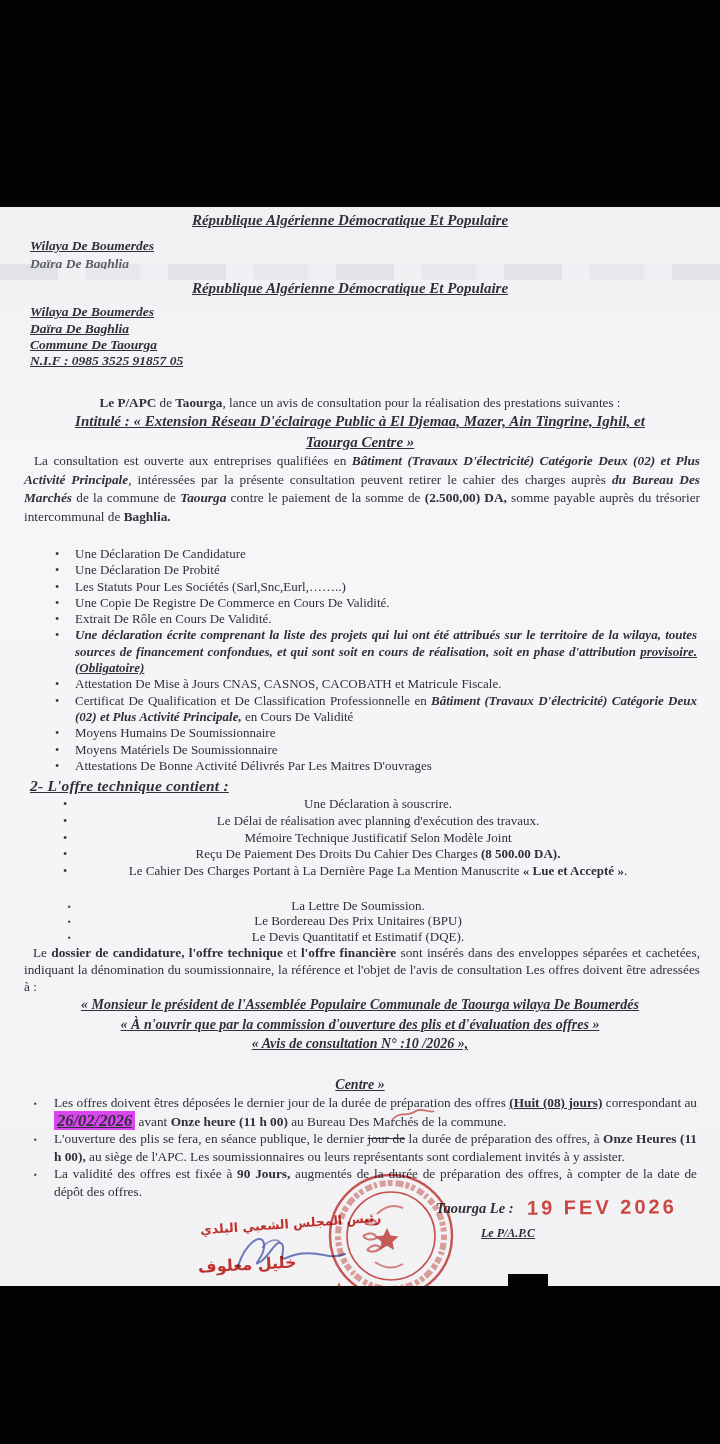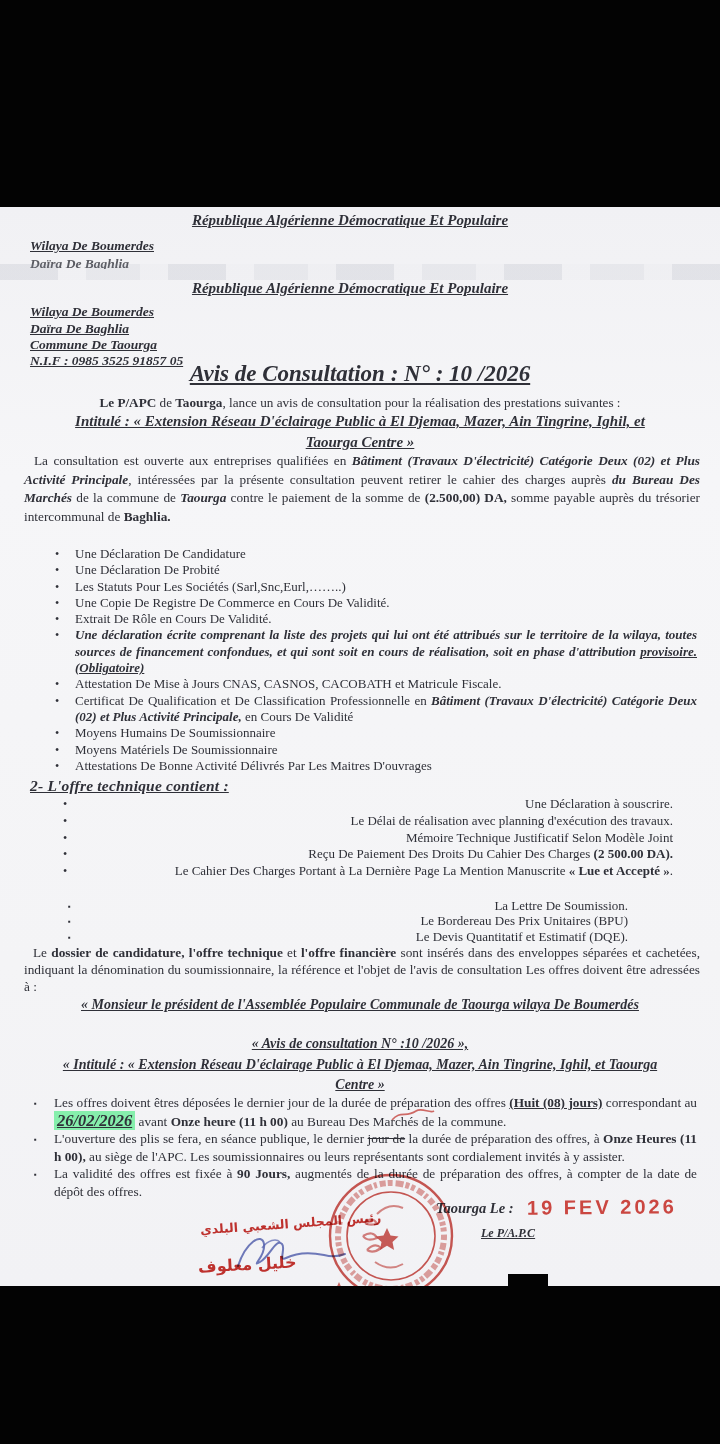--- a/index.html
+++ b/index.html
@@ -8,29 +8,29 @@
   .paper{position:absolute;left:0;top:207px;width:720px;height:1079px;
          background:linear-gradient(180deg,#f1f1f4 0%,#f6f6f8 25%,#f4f4f6 70%,#f2f2f5 100%);}
   .abs{position:absolute;}
   .bi{font-weight:700;font-style:italic;}
   .ul{text-decoration:underline;}
   .center{width:720px;text-align:center;}
   .fb{font-weight:700;}
   .fi{font-style:italic;}
   .fu{text-decoration:underline;}
   .fx{text-decoration:line-through;}
-  .fh{background:#86efac;padding:0 3px;}
+  .fh{background:#d946ef;padding:0 3px;}
   .fL{font-size:16.5px;}
   .hdr-org{font-size:13.5px;line-height:16.5px;}
   .heading{font-size:15.5px;font-weight:700;font-style:italic;text-decoration:underline;letter-spacing:.2px;}
   ul.doclist{list-style:none;margin:0;padding:0;}
   ul.doclist li{display:flex;align-items:flex-start;}
   ul.doclist .marker{flex:none;width:20px;}
   ul.doclist .li-text{flex:1;text-align:justify;}
-  ul.plain li .li-text{text-align:right;}
+  ul.plain li .li-text{text-align:center;}
   .dotm{font-size:12px;}
   .sqm{font-size:8px;transform:translateY(1px);}
   .seam{background:repeating-linear-gradient(90deg,rgba(140,146,162,.16) 0 58px,rgba(140,146,162,.02) 58px 86px,rgba(140,146,162,.11) 86px 140px,rgba(140,146,162,.03) 140px 168px);}
   .arabic{font-family:"DejaVu Sans",sans-serif;font-weight:700;color:#c8332f;direction:rtl;}
   .stamp-date{font-family:"Liberation Sans","DejaVu Sans",sans-serif;font-weight:700;color:#d23a33;
               font-size:20px;letter-spacing:3px;transform:rotate(-.5deg);opacity:.92;}
   .blend{mix-blend-mode:multiply;}
   .band{background:#030303;}
 </style>
 </head>
@@ -46,21 +46,20 @@
     <span class="bi hdr-org">Daïra De Baghlia</span>
   </div>
   <div class="abs seam" style="top:264px;left:0;width:720px;height:16px;"></div>
 
   <div class="abs center bi ul" style="top:280px;left:-10px;font-size:15px;">République Algérienne Démocratique Et Populaire</div>
   <div class="abs bi ul hdr-org" style="top:304px;left:30px;">Wilaya De Boumerdes</div>
   <div class="abs bi ul hdr-org" style="top:321px;left:30px;">Daïra De Baghlia</div>
   <div class="abs bi ul hdr-org" style="top:337px;left:30px;">Commune De Taourga</div>
   <div class="abs bi ul hdr-org" style="top:353px;left:30px;">N.I.F : 0985 3525 91857 05</div>
 
-  <div class="abs center bi ul" style="top:361px;left:0;font-size:23px;">Avis de Consultation : N° : 10 /2026</div>
 
   <div class="abs center" style="top:395px;left:0;font-size:13.2px;"><span class="fb">Le P/APC</span><span> de </span><span class="fb">Taourga</span><span>, lance un avis de consultation pour la réalisation des prestations suivantes :</span></div>
 
   <div class="abs center bi ul" style="top:434px;left:0;font-size:15px;">Taourga Centre »</div>
   <div class="abs center bi ul" style="top:413px;left:0;font-size:15px;">Intitulé : « Extension Réseau D'éclairage Public à El Djemaa, Mazer, Ain Tingrine, Ighil, et</div>
 
   <div class="abs" style="top:452px;left:24px;width:676px;font-size:13.3px;line-height:18.6px;text-align:justify;text-indent:10px;"><span>La consultation est ouverte aux entreprises qualifiées en </span><span class="fb fi">Bâtiment (Travaux D'électricité) Catégorie Deux (02) et Plus Activité Principale</span><span>, intéressées par la présente consultation peuvent retirer le cahier des charges auprès </span><span class="fb fi">du Bureau Des Marchés</span><span> de la commune de </span><span class="fb fi">Taourga</span><span> contre le paiement de la somme de </span><span class="fb">(2.500,00) DA,</span><span> somme payable auprès du trésorier intercommunal de </span><span class="fb">Baghlia.</span></div>
 
   <ul class="abs doclist" style="top:546px;left:55px;width:642px;font-size:13px;line-height:16.3px;">
       <li>
@@ -118,21 +117,21 @@
       <li>
         <span class="marker dotm">•</span>
         <span class="li-text"><span>Le Délai de réalisation avec planning d'exécution des travaux.</span></span>
       </li>
       <li>
         <span class="marker dotm">•</span>
         <span class="li-text"><span>Mémoire Technique Justificatif Selon Modèle Joint</span></span>
       </li>
       <li>
         <span class="marker dotm">•</span>
-        <span class="li-text"><span>Reçu De Paiement Des Droits Du Cahier Des Charges </span><span class="fb">(2 500.00 DA).</span></span>
+        <span class="li-text"><span>Reçu De Paiement Des Droits Du Cahier Des Charges </span><span class="fb">(8 500.00 DA).</span></span>
       </li>
       <li>
         <span class="marker dotm">•</span>
         <span class="li-text"><span>Le Cahier Des Charges Portant à La Dernière Page La Mention Manuscrite </span><span class="fb">« Lue et Accepté »</span><span>.</span></span>
       </li>
     </ul>
 
   <ul class="abs doclist plain" style="top:898px;left:68px;width:560px;font-size:13px;line-height:15.3px;">
       <li>
         <span class="marker sqm">▪</span>
@@ -144,22 +143,22 @@
       </li>
       <li>
         <span class="marker sqm">▪</span>
         <span class="li-text"><span>Le Devis Quantitatif et Estimatif (DQE).</span></span>
       </li>
     </ul>
 
   <div class="abs" style="top:944px;left:24px;width:676px;font-size:13.3px;line-height:17.2px;text-align:justify;text-indent:9px;"><span>Le </span><span class="fb">dossier de candidature,</span><span> </span><span class="fb">l'offre technique</span><span> et </span><span class="fb">l'offre financière</span><span> sont insérés dans des enveloppes séparées et cachetées, indiquant la dénomination du soumissionnaire, la référence et l'objet de l'avis de consultation Les offres doivent être adressées à :</span></div>
 
   <div class="abs center bi ul" style="top:997px;left:0;font-size:14px;">« Monsieur le président de l'Assemblée Populaire Communale de Taourga wilaya De Boumerdés</div>
+  <div class="abs center bi ul" style="top:1017px;left:0;font-size:14px;">« À n'ouvrir que par la commission d'ouverture des plis et d'évaluation des offres »</div>
   <div class="abs center bi ul" style="top:1036px;left:0;font-size:14px;">« Avis de consultation N° :10 /2026 »,</div>
-  <div class="abs center bi ul" style="top:1057px;left:0;font-size:14px;">« Intitulé : « Extension Réseau D'éclairage Public à El Djemaa, Mazer, Ain Tingrine, Ighil, et Taourga</div>
   <div class="abs center bi ul" style="top:1077px;left:0;font-size:14px;">Centre »</div>
 
   <ul class="abs doclist" style="top:1094px;left:34px;width:663px;font-size:13.3px;line-height:17.6px;">
       <li>
         <span class="marker sqm">▪</span>
         <span class="li-text"><span>Les offres doivent êtres déposées le dernier jour de la durée de préparation des offres </span><span class="fb fu">(Huit (08) jours)</span><span> correspondant au </span><span class="fb fi fu fh fL">26/02/2026</span><span> avant </span><span class="fb">Onze heure (11 h 00)</span><span> au Bureau Des Marchés de la commune.</span></span>
       </li>
       <li>
         <span class="marker sqm">▪</span>
         <span class="li-text"><span>L'ouverture des plis se fera, en séance publique, le dernier </span><span class="fx">jour de</span><span> la durée de préparation des offres, à </span><span class="fb">Onze Heures (11 h 00),</span><span> au siège de l'APC. Les soumissionnaires ou leurs représentants sont cordialement invités à y assister.</span></span>

